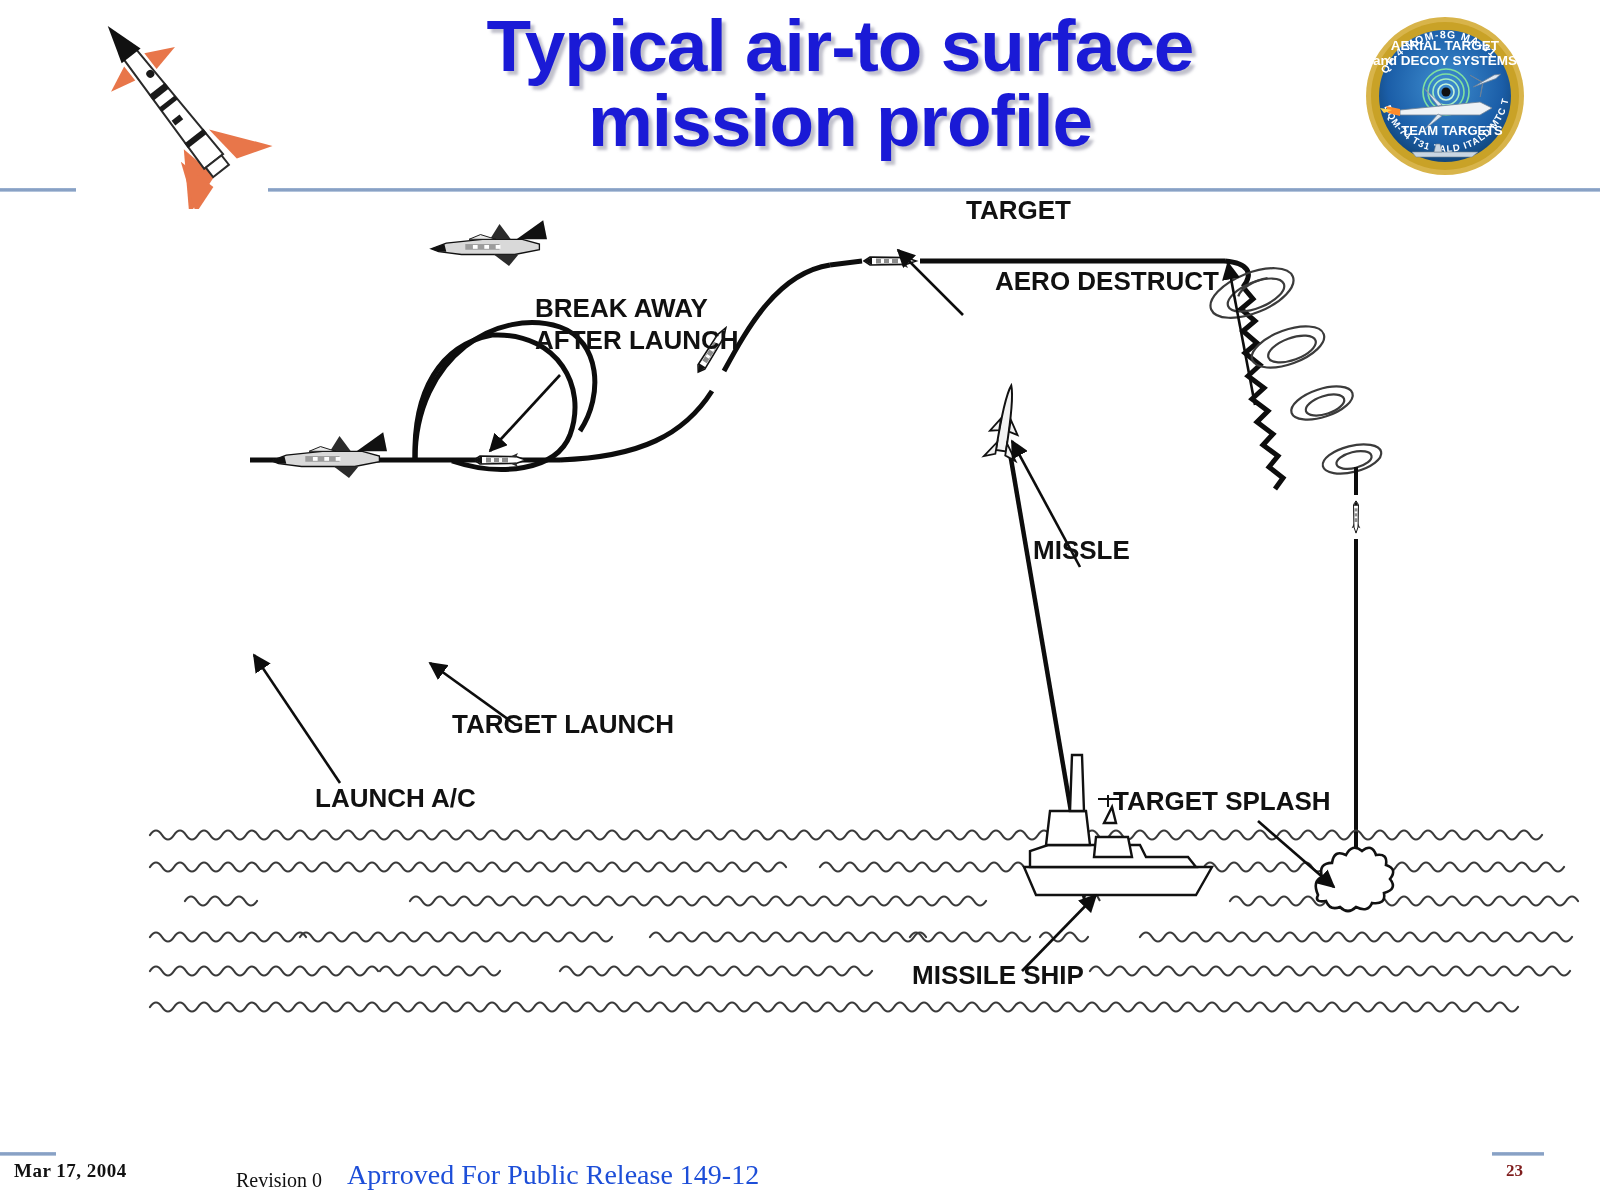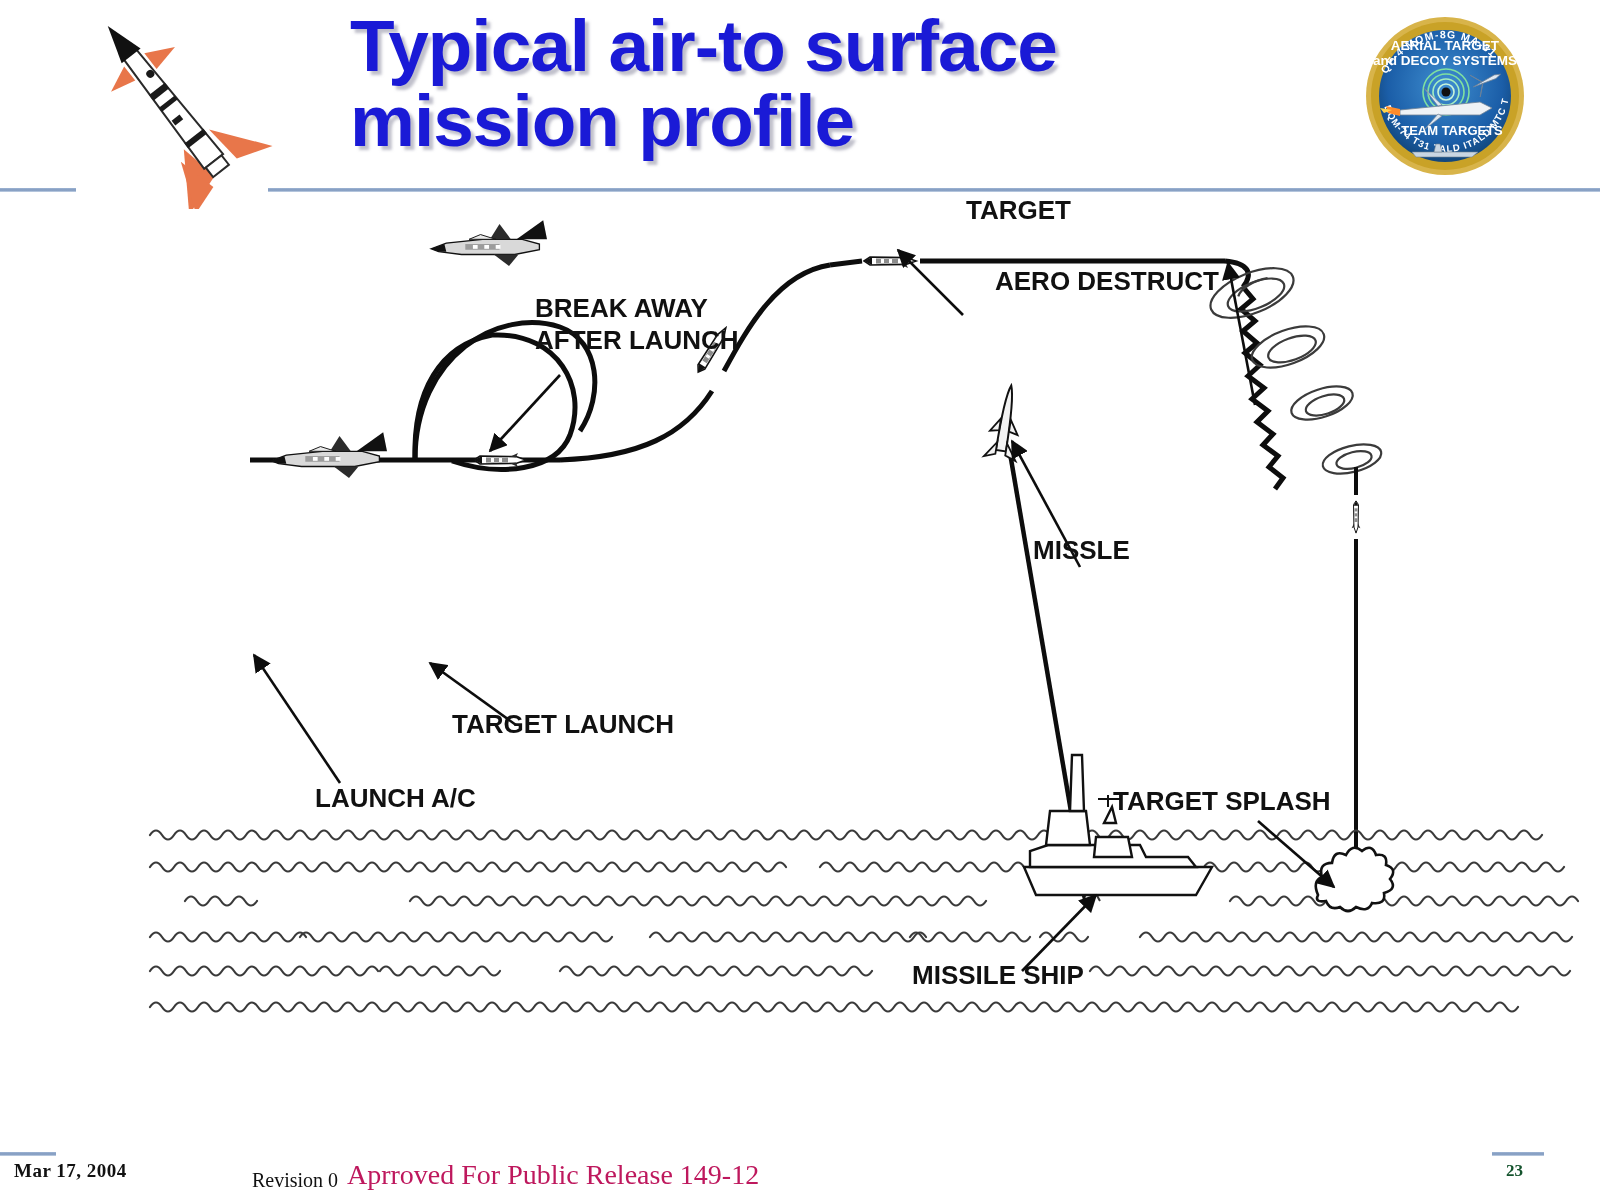--- a/index.html
+++ b/index.html
@@ -21,20 +21,21 @@
   
   #header {
     position: absolute;
     left: 0; top: 0;
     width: 1600px; height: 195px;
   }
   #title-block {
     position: absolute;
     left: 350px; top: 8px;
     width: 980px;
+    text-align: center;
   }
   #slide-title {
     margin: 0;
     font-family: "Liberation Sans", sans-serif;
     font-weight: bold;
     font-size: 73px;
     line-height: 1.03;
     color: #1a1ad6;
     letter-spacing: -1px;
     text-shadow: 4px 4px 3px rgba(140,140,160,0.55);
@@ -70,33 +71,33 @@
   #ftr-rule-right { left: 1492px; width: 52px; }
   #navair-logo { position: absolute; left: 1030px; top: 4px; width: 470px; height: 105px; }
 
   #footer-date {
     position: absolute; left: 14px; top: 75px;
     font-family: "Liberation Serif", serif;
     font-size: 19px; color: #111; font-weight: bold;
     letter-spacing: 0.5px;
   }
   #footer-revision {
-    position: absolute; left: 252px; top: 84px;
+    position: absolute; left: 236px; top: 84px;
     font-family: "Liberation Serif", serif;
     font-size: 20px; color: #111;
   }
   #footer-release {
     position: absolute; left: 347px; top: 74px;
     font-family: "Liberation Serif", serif;
-    font-size: 28px; color: #be185d;
+    font-size: 28px; color: #1d4ed8;
   }
   #footer-pagenum {
     position: absolute; left: 1506px; top: 76px;
     font-family: "Liberation Serif", serif;
-    font-size: 17px; color: #14532d; font-weight: bold;
+    font-size: 17px; color: #7f1d1d; font-weight: bold;
   }
   svg { display: block; }
 </style>
 </head>
 <body>
 
 <div id="slide">
 
   <div id="header">
 

